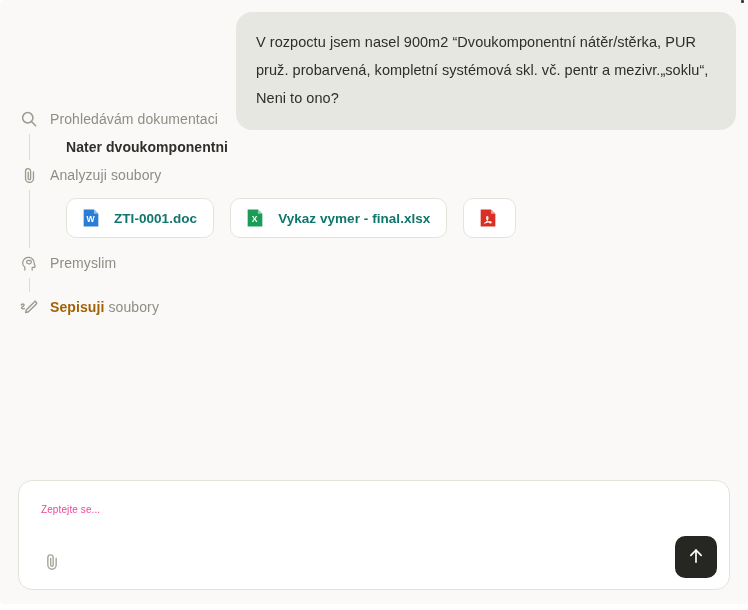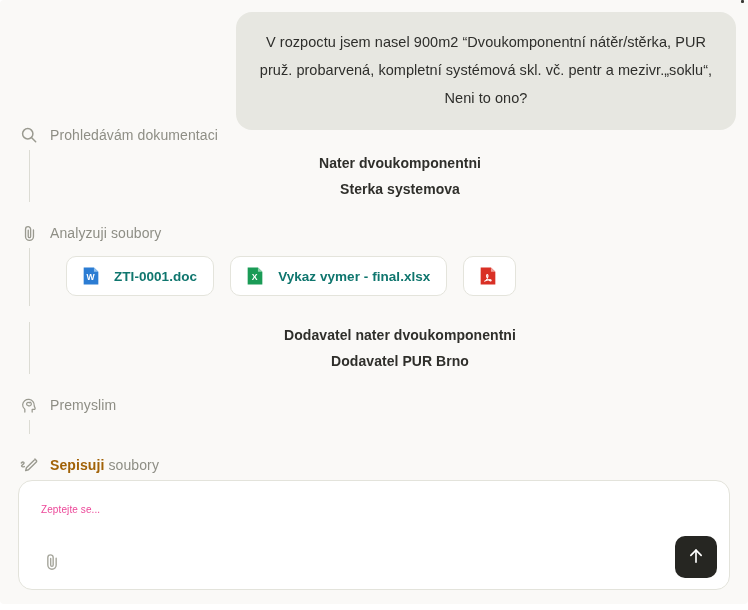--- a/index.html
+++ b/index.html
@@ -17,21 +17,20 @@
 
   
   #app-frame {
     position: relative;
     width: 748px;
     height: 604px;
     background: #faf9f7;
     border-radius: 4px;
     overflow: hidden;
     box-sizing: border-box;
-    text-align: center;
   }
 
   
   #corner-dot {
     position: absolute;
     top: 0px;
     right: 4px;
     width: 3px;
     height: 3px;
     background: #3a3a36;
@@ -71,21 +70,20 @@
 
   
   #steps {
     position: absolute;
     left: 18px;
     top: 104px;
     width: 716px;
   }
   .step {
     position: relative;
-    margin-top: 16px;
   }
   .step-head {
     display: flex;
     align-items: center;
     height: 30px;
     gap: 10px;
   }
   .step-icon {
     width: 22px;
     height: 22px;
@@ -222,21 +220,20 @@
           <span class="step-icon">
             <svg width="20" height="20" viewBox="0 0 24 24" fill="none" stroke="currentColor" stroke-width="1.8" stroke-linecap="round">
               <circle cx="10.5" cy="10.5" r="6.2"></circle>
               <line x1="15.2" y1="15.2" x2="20" y2="20"></line>
             </svg>
           </span>
           <span class="step-title">Prohledávám dokumentaci</span>
         </div>
         <div class="step-body">
           <div class="sub-item">Nater dvoukomponentni</div>
-          <div class="sub-item">Sterka systemova</div>
         </div>
       </div>
 
       <div class="step">
         <div class="step-head">
           <span class="step-icon">
             <svg width="19" height="19" viewBox="0 0 24 24" fill="none" stroke="currentColor" stroke-width="1.7" stroke-linecap="round" stroke-linejoin="round">
               <path d="M17 7.5v8.2a5 5 0 0 1-10 0V6.6a3.2 3.2 0 0 1 6.4 0v9.1a1.5 1.5 0 0 1-3 0V7.7"></path>
             </svg>
           </span>
@@ -275,24 +272,20 @@
                   <path d="M8.4 17.6c1.4-.5 2.6-2.2 3.3-4.1.5-1.5.4-2.9-.4-3-.9-.1-1 1.3-.6 2.7.6 2 1.9 3.6 3.4 4.1.8.3 1.4.1 1.4-.4 0-.7-1-1-2.2-.9-1.7.1-3.6.7-4.9 1.6z" fill="none" stroke="#ffffff" stroke-width="1.15" stroke-linejoin="round"></path>
                 </svg>
               </span>
             </div>
 
           </div>
         </div>
       </div>
 
       <div class="step">
-        <div class="step-body">
-          <div class="sub-item">Dodavatel nater dvoukomponentni</div>
-          <div class="sub-item">Dodavatel PUR Brno</div>
-        </div>
       </div>
 
       <div class="step">
         <div class="step-head">
           <span class="step-icon">
             <svg width="20" height="20" viewBox="0 0 24 24" fill="none" stroke="currentColor" stroke-width="1.5" stroke-linecap="round" stroke-linejoin="round">
               <path d="M15.8 20.5v-3.2h2.3c.9 0 1.5-.8 1.2-1.6l-1-2.6c.4-3.9-2.3-7.4-6.2-7.8C8.1 4.9 4.7 7.7 4.4 11.6c-.2 2.4 1 4.4 2.6 5.6v3.3"></path>
               <path d="M12.4 9.4a1.9 1.9 0 1 0-1.6 3.2 2.4 2.4 0 1 0 2.3-4.1"></path>
             </svg>
           </span>

